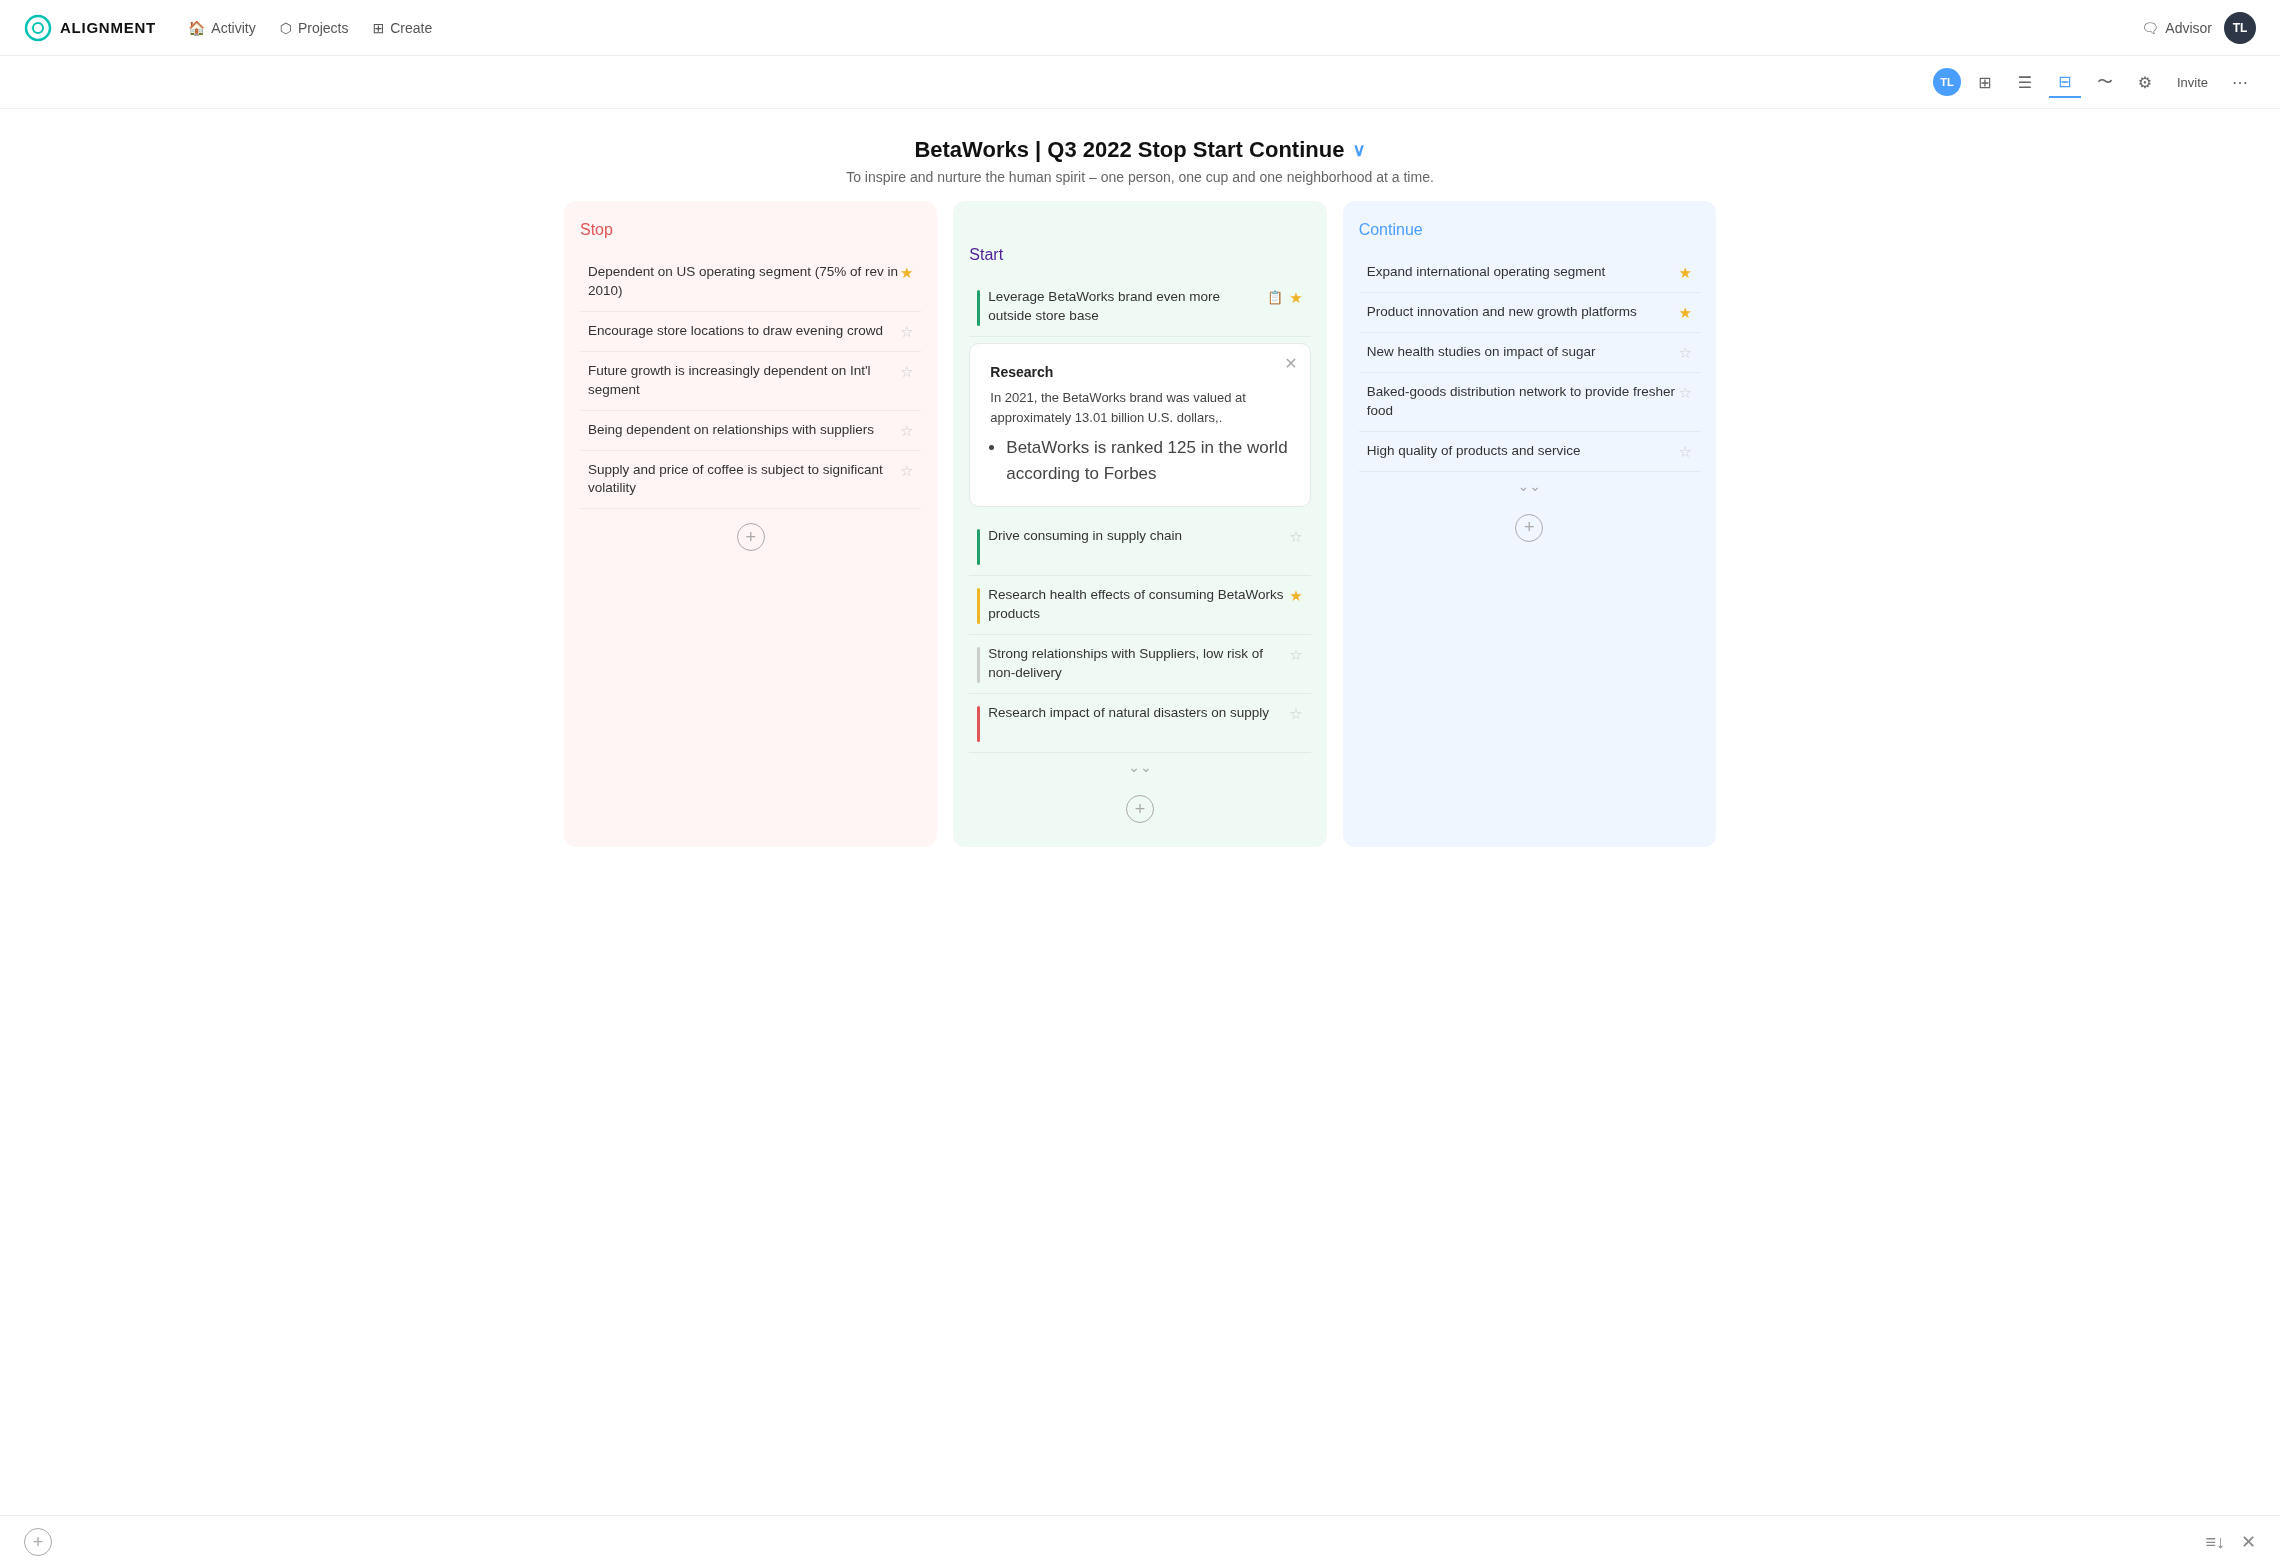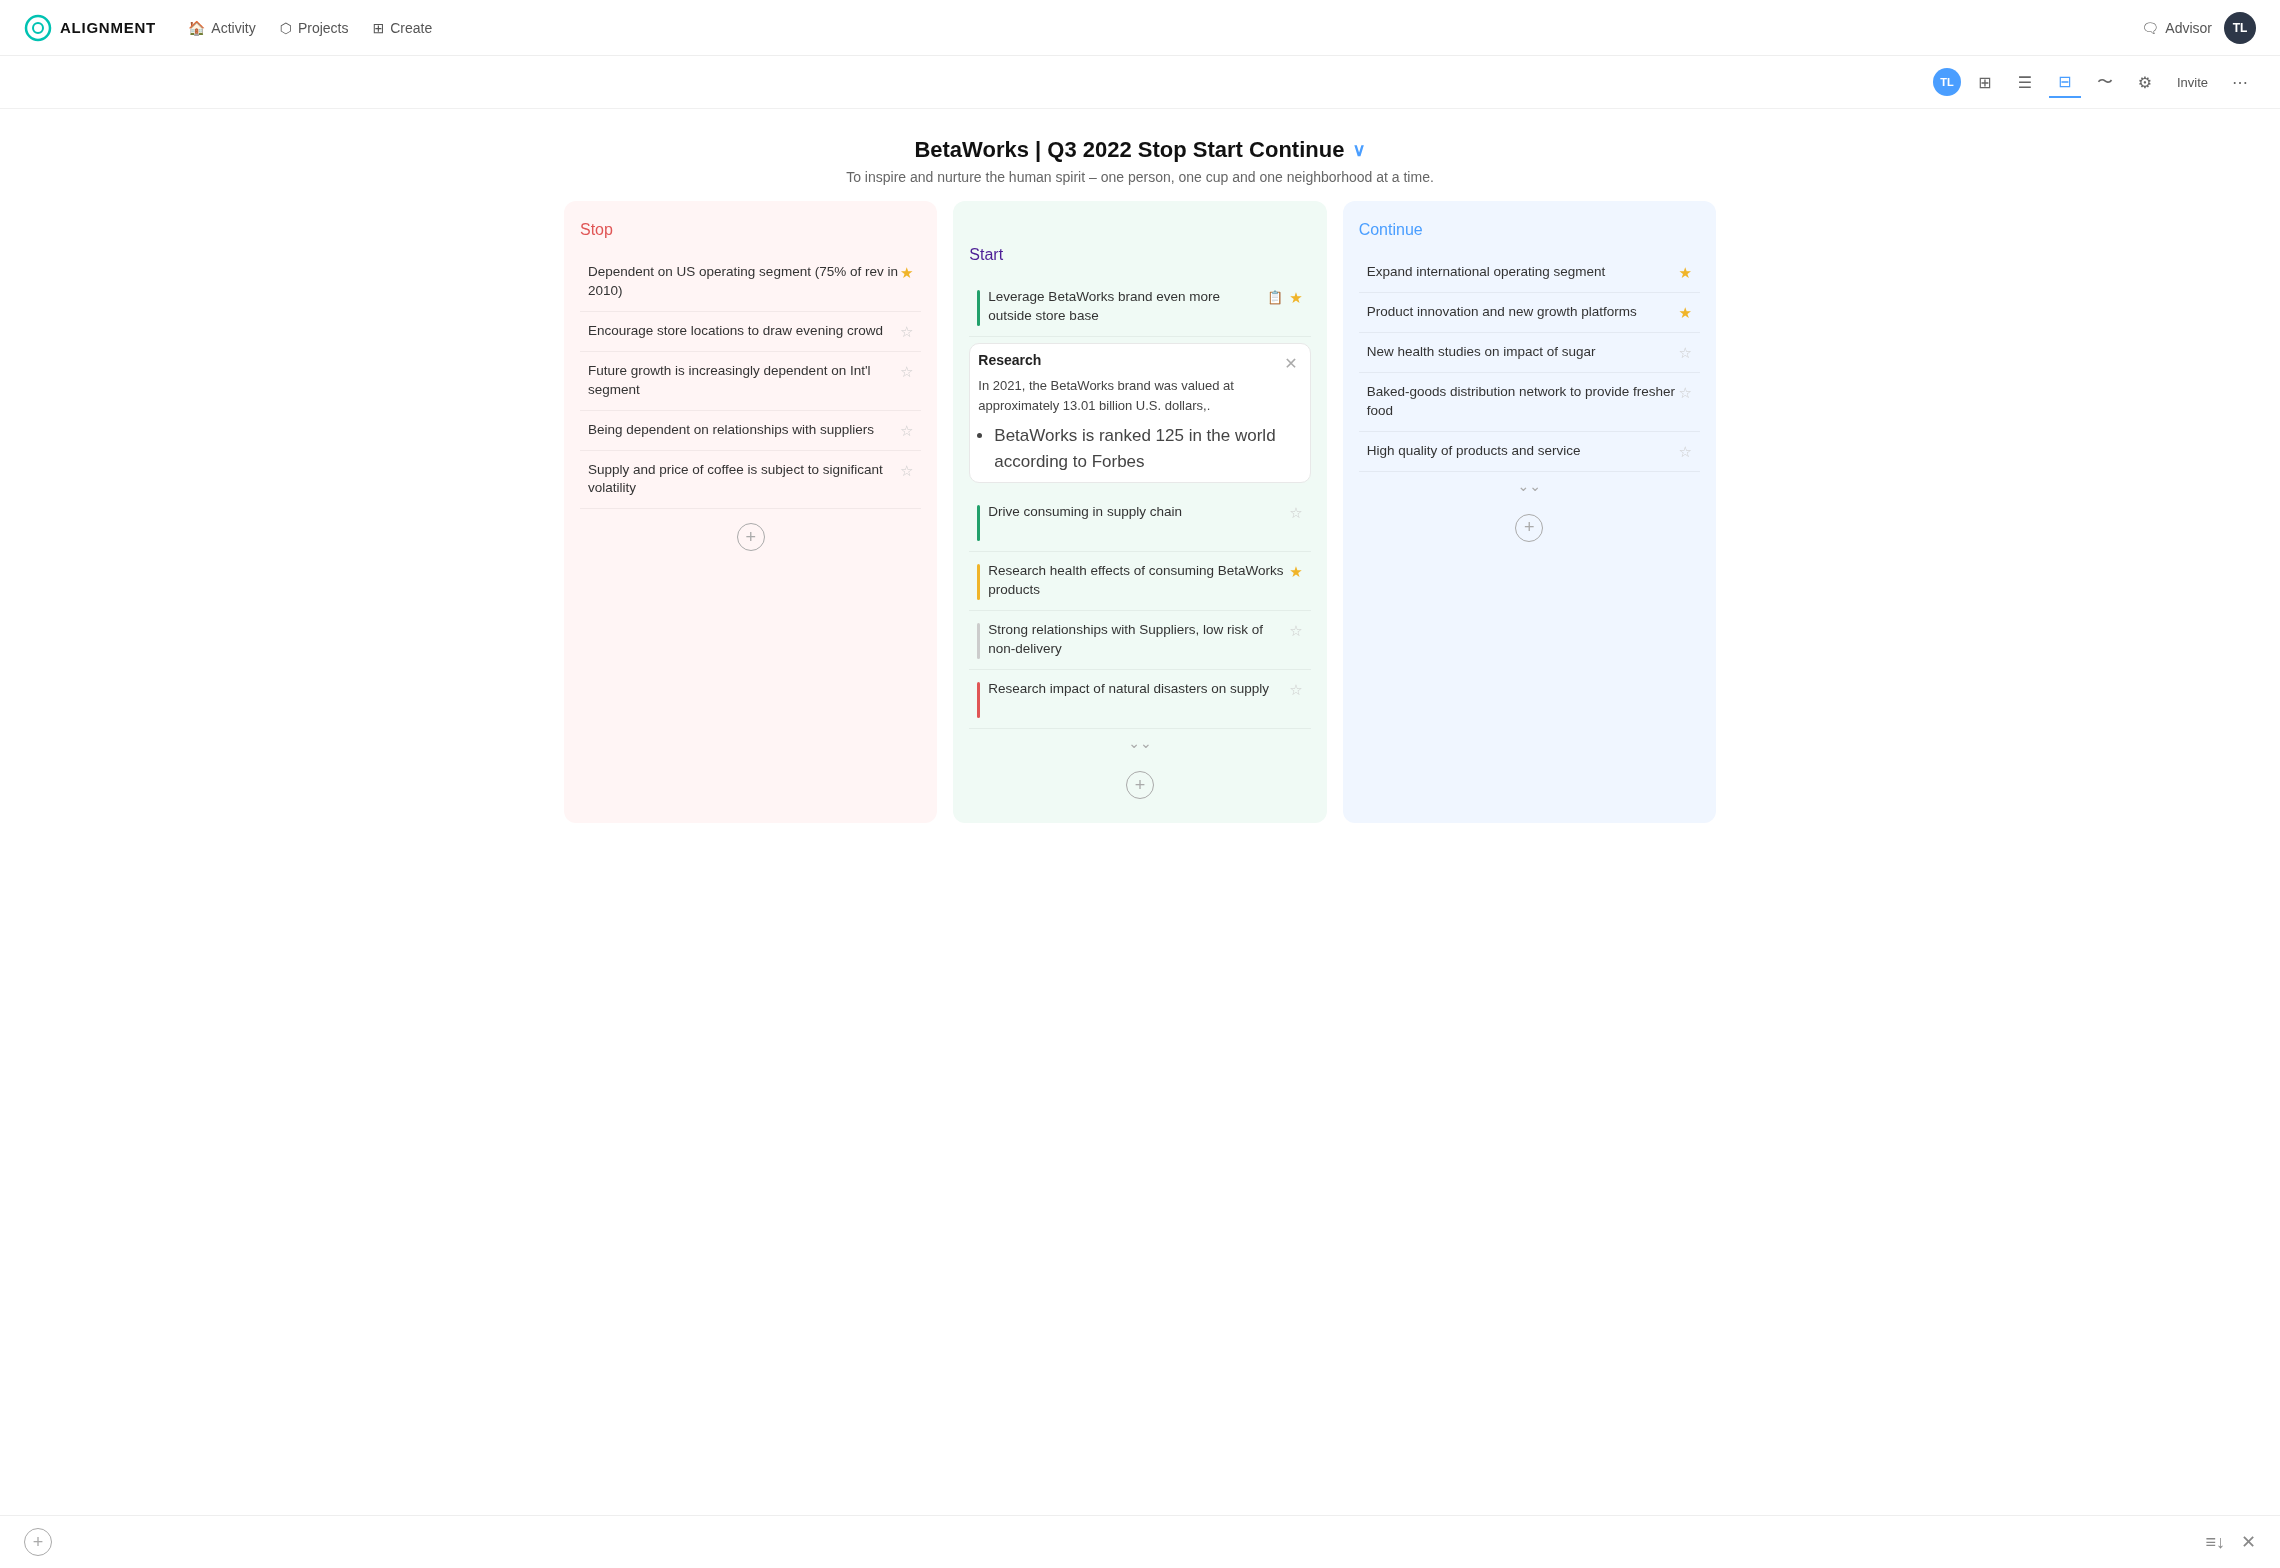--- a/index.html
+++ b/index.html
@@ -210,21 +210,21 @@
       flex-shrink: 0;
       margin-top: 1px;
     }
     .star-filled { color: #f0b429; }
     .star-empty { color: #ccc; }
 
     
     .research-card {
       background: #fff;
       border-radius: 10px;
-      padding: 8px;
+      padding: 20px;
       margin: 6px 0 10px;
       border: 1px solid #e8e8e8;
       position: relative;
     }
     .research-card-title {
       font-size: 14px;
       font-weight: 700;
       margin-bottom: 8px;
       color: #222;
     }

